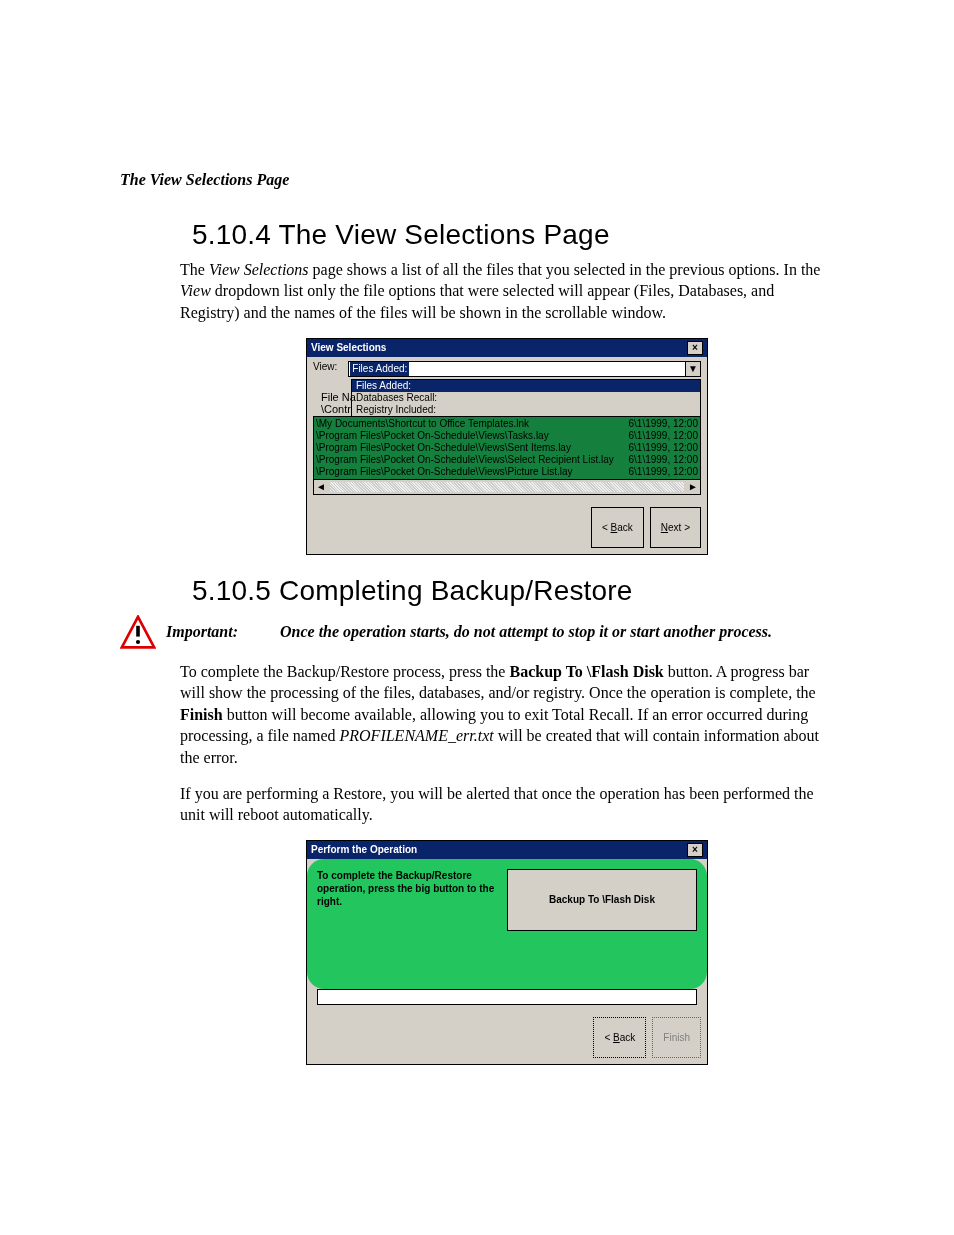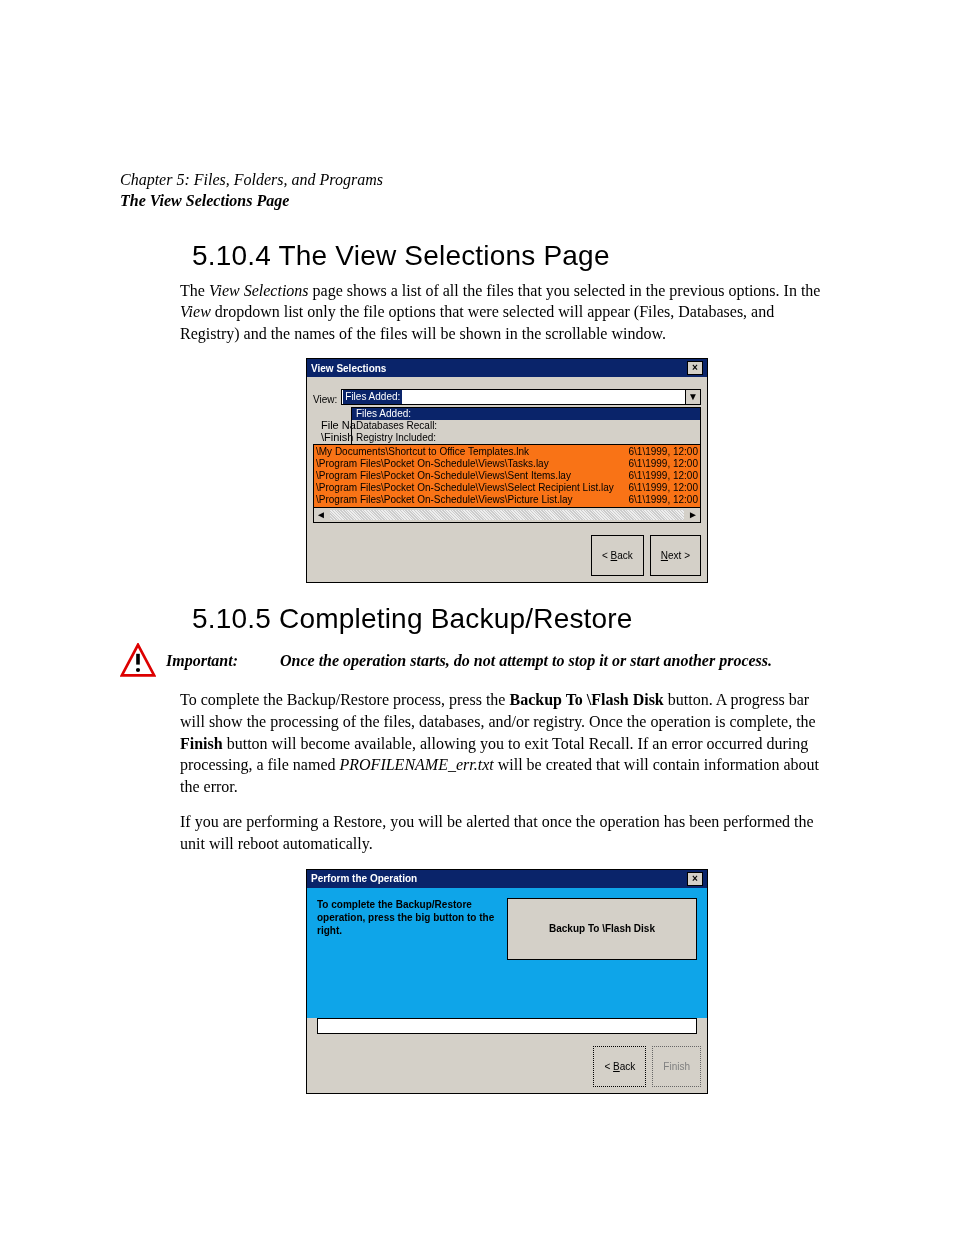--- a/index.html
+++ b/index.html
@@ -51,21 +51,21 @@
     display: flex;
     justify-content: space-between;
     align-items: center;
   }
   .close-x {
     width: 14px; height: 12px; line-height:12px;
     background:#d4d0c8; color:#000; text-align:center; border:1px solid #000;
     font-size:10px;
   }
   .dlg-body { padding: 4px 6px 6px 6px; background:#d4d0c8; }
-  .view-row { display:flex; align-items:flex-end; gap:4px; margin-bottom:2px;margin-top:8px; }
+  .view-row { display:flex; align-items:flex-start; gap:11px; margin-bottom:2px; }
   .combo {
     flex:1; position:relative;
     border:1px solid #000; background:#fff; height:14px;
   }
   .combo .sel {
     position:absolute; left:1px; top:0; height:12px; padding:1px 2px;
     background:#0a246a; color:#fff;
   }
   .combo .arrow {
     position:absolute; right:0; top:0; width:14px; height:14px;
@@ -73,21 +73,21 @@
   }
   .drop-list {
     border:1px solid #000; background:#d4d0c8; padding:0; margin-left:38px;
   }
   .drop-list div { padding:0 4px; line-height:12px; }
   .drop-sel { background:#0a246a; color:#fff; }
   .left-hint { position:relative; }
   .hint-txt { position:absolute; left:-40px; top:10px; font-size:11px;padding-left:48px; }
 
   .file-list {
-    border:1px solid #000; background:#f97316; margin-top:-1px; padding:1px 2px;
+    border:1px solid #000; background:#15803d; margin-top:-1px; padding:1px 2px;
   }
   .file-list .row { display:flex; justify-content:space-between; white-space:nowrap; line-height:12px; }
   .hscroll {
     display:flex; justify-content:space-between; align-items:center;
     border:1px solid #000; background:#d4d0c8; height:14px; margin-top:-1px;
   }
   .hscroll .btn { width:14px; text-align:center; line-height:14px; }
   .hscroll .thumb { flex:1; margin:0 2px; height:10px; background:repeating-linear-gradient(45deg,#ccc,#ccc 1px,#eee 1px,#eee 2px); }
 
   .dlg-footer { display:flex; justify-content:flex-end; gap:6px; padding:6px; background:#d4d0c8; }
@@ -96,21 +96,21 @@
   }
 
   
   .important-row { display:flex; align-items:center; gap:10px; margin: 6px 0 10px 0; }
   .warn-icon svg { width:36px; height:36px; display:block; }
   .important-text { font-style: italic; font-weight: bold; line-height:1.4; }
   .important-text .lbl { display:inline-block; width:110px; }
 
   
   .dlg2 .dlg-body2 {
-    display:flex; padding:10px; gap:2px; background:#0ea5e9; min-height:110px;
+    display:flex; padding:10px; gap:2px; background:#22c55e; min-height:110px;border-radius:17px;
   }
   .dlg2 .lefttext { flex:1; font-weight:bold; font-size:10px; line-height:1.3; }
   .dlg2 .bigbtn {
     flex:1; border:1px solid #000; height:60px; display:flex; align-items:center; justify-content:center;
     background:#d4d0c8; font-weight:bold;
   }
   .progress { margin:0 10px 6px 10px; border:1px solid #000; height:14px; background:#fff; }
   .dlg2 .footer2 { display:flex; justify-content:flex-end; gap:6px; padding:6px; }
   .wbtn.disabled { color:#808080; border:1px dotted #666; }
 
@@ -119,21 +119,20 @@
   .page-footer .num { font-weight:bold; font-style:italic; margin-right:20px; }
 
   .u { text-decoration: underline; }
 </style>
 </head>
 <body>
 
 <div class="page">
 
   <div class="running-head">
-    <div>Chapter 5:  Files, Folders, and Programs</div>
     <div class="bold">The View Selections Page</div>
   </div>
 
   <div class="body-col">
 
     <h2 class="section">5.10.4  The View Selections Page</h2>
 
     <p>
       <span>The </span><span class="italic">View Selections</span><span> page shows a list of all the files that you selected in the previous options. In the </span><span class="italic">View</span><span> dropdown list only the file options that were selected will appear (Files, Databases, and Registry) and the names of the files will be shown in the scrollable window.</span>
     </p>
@@ -153,21 +152,21 @@
             </div>
           </div>
 
           <div class="left-hint">
             <div class="drop-list">
               <div class="drop-sel">Files Added:</div>
               <div>Databases Recall:</div>
               <div>Registry Included:</div>
             </div>
             <div class="hint-txt" style="top:12px">File Na</div>
-            <div class="hint-txt" style="top:24px">\Finish</div>
+            <div class="hint-txt" style="top:24px">\Contr</div>
           </div>
 
           <div class="file-list">
             <div class="row">
                 <span>\My Documents\Shortcut to Office Templates.lnk</span>
                 <span>6\1\1999,  12:00</span>
               </div>
             <div class="row">
                 <span>\Program Files\Pocket On-Schedule\Views\Tasks.lay</span>
                 <span>6\1\1999,  12:00</span>

